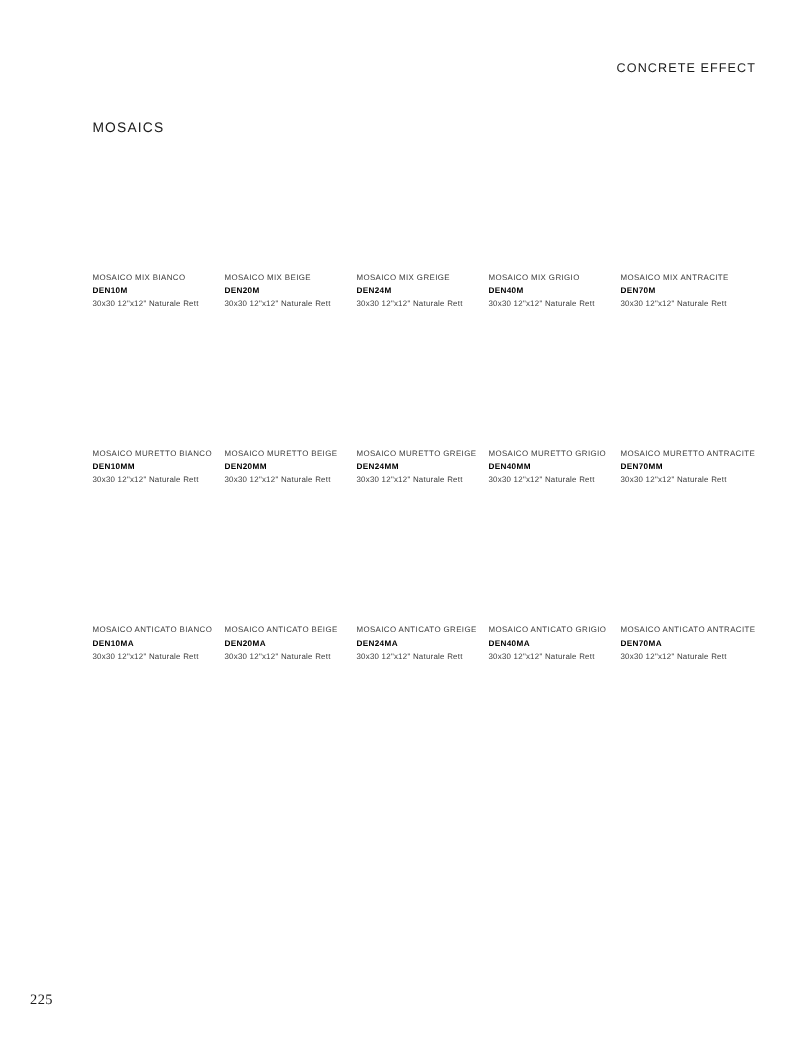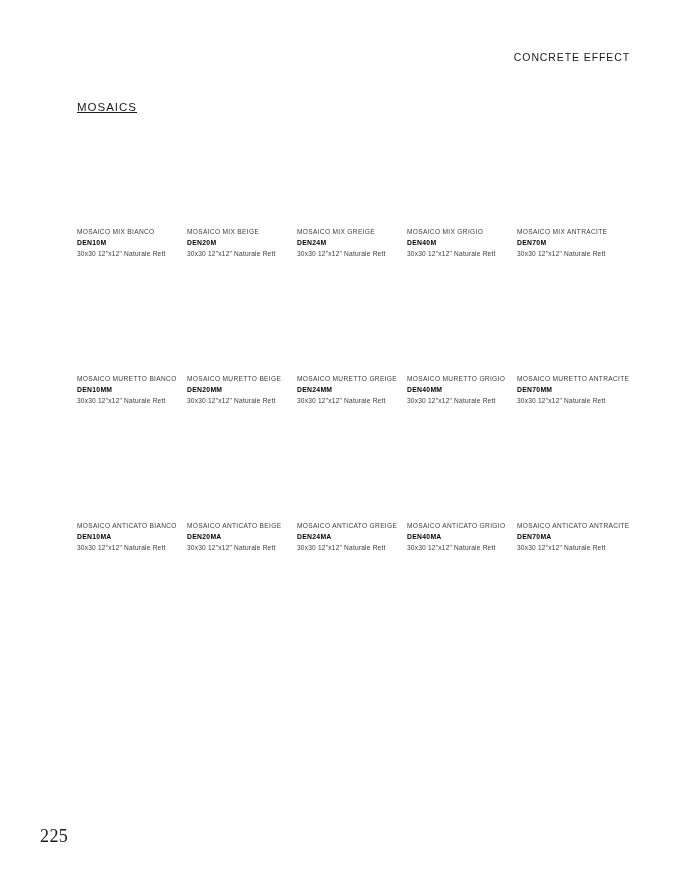--- a/index.html
+++ b/index.html
@@ -31,21 +31,20 @@
   
   .section-title {
     position: absolute;
     top: 101px;
     left: 77px;
     font-size: 11.5px;
     letter-spacing: 1.0px;
     color: #1a1a1a;
     font-weight: 400;
     text-transform: uppercase;
-    text-decoration: underline;
   }
 
   
   .catalog {
     position: absolute;
     top: 141px;
     left: 77px;
     width: 545px;
   }
   .row {
@@ -175,24 +174,24 @@
     font-size: 6.6px;
     letter-spacing: 0.2px;
     color: #3a3a3a;
     line-height: 11px;
     white-space: nowrap;
   }
 
   
   .page-number {
     position: absolute;
-    left: 40px;
+    left: 25px;
     top: 826px;
     font-family: "Liberation Serif", serif;
-    font-size: 18px;
+    font-size: 12px;
     color: #1a1a1a;
     letter-spacing: 0.4px;
   }
 </style>
 </head>
 <body>
 
 <div class="page-header">CONCRETE EFFECT</div>
 
 <div class="section-title">MOSAICS</div>

